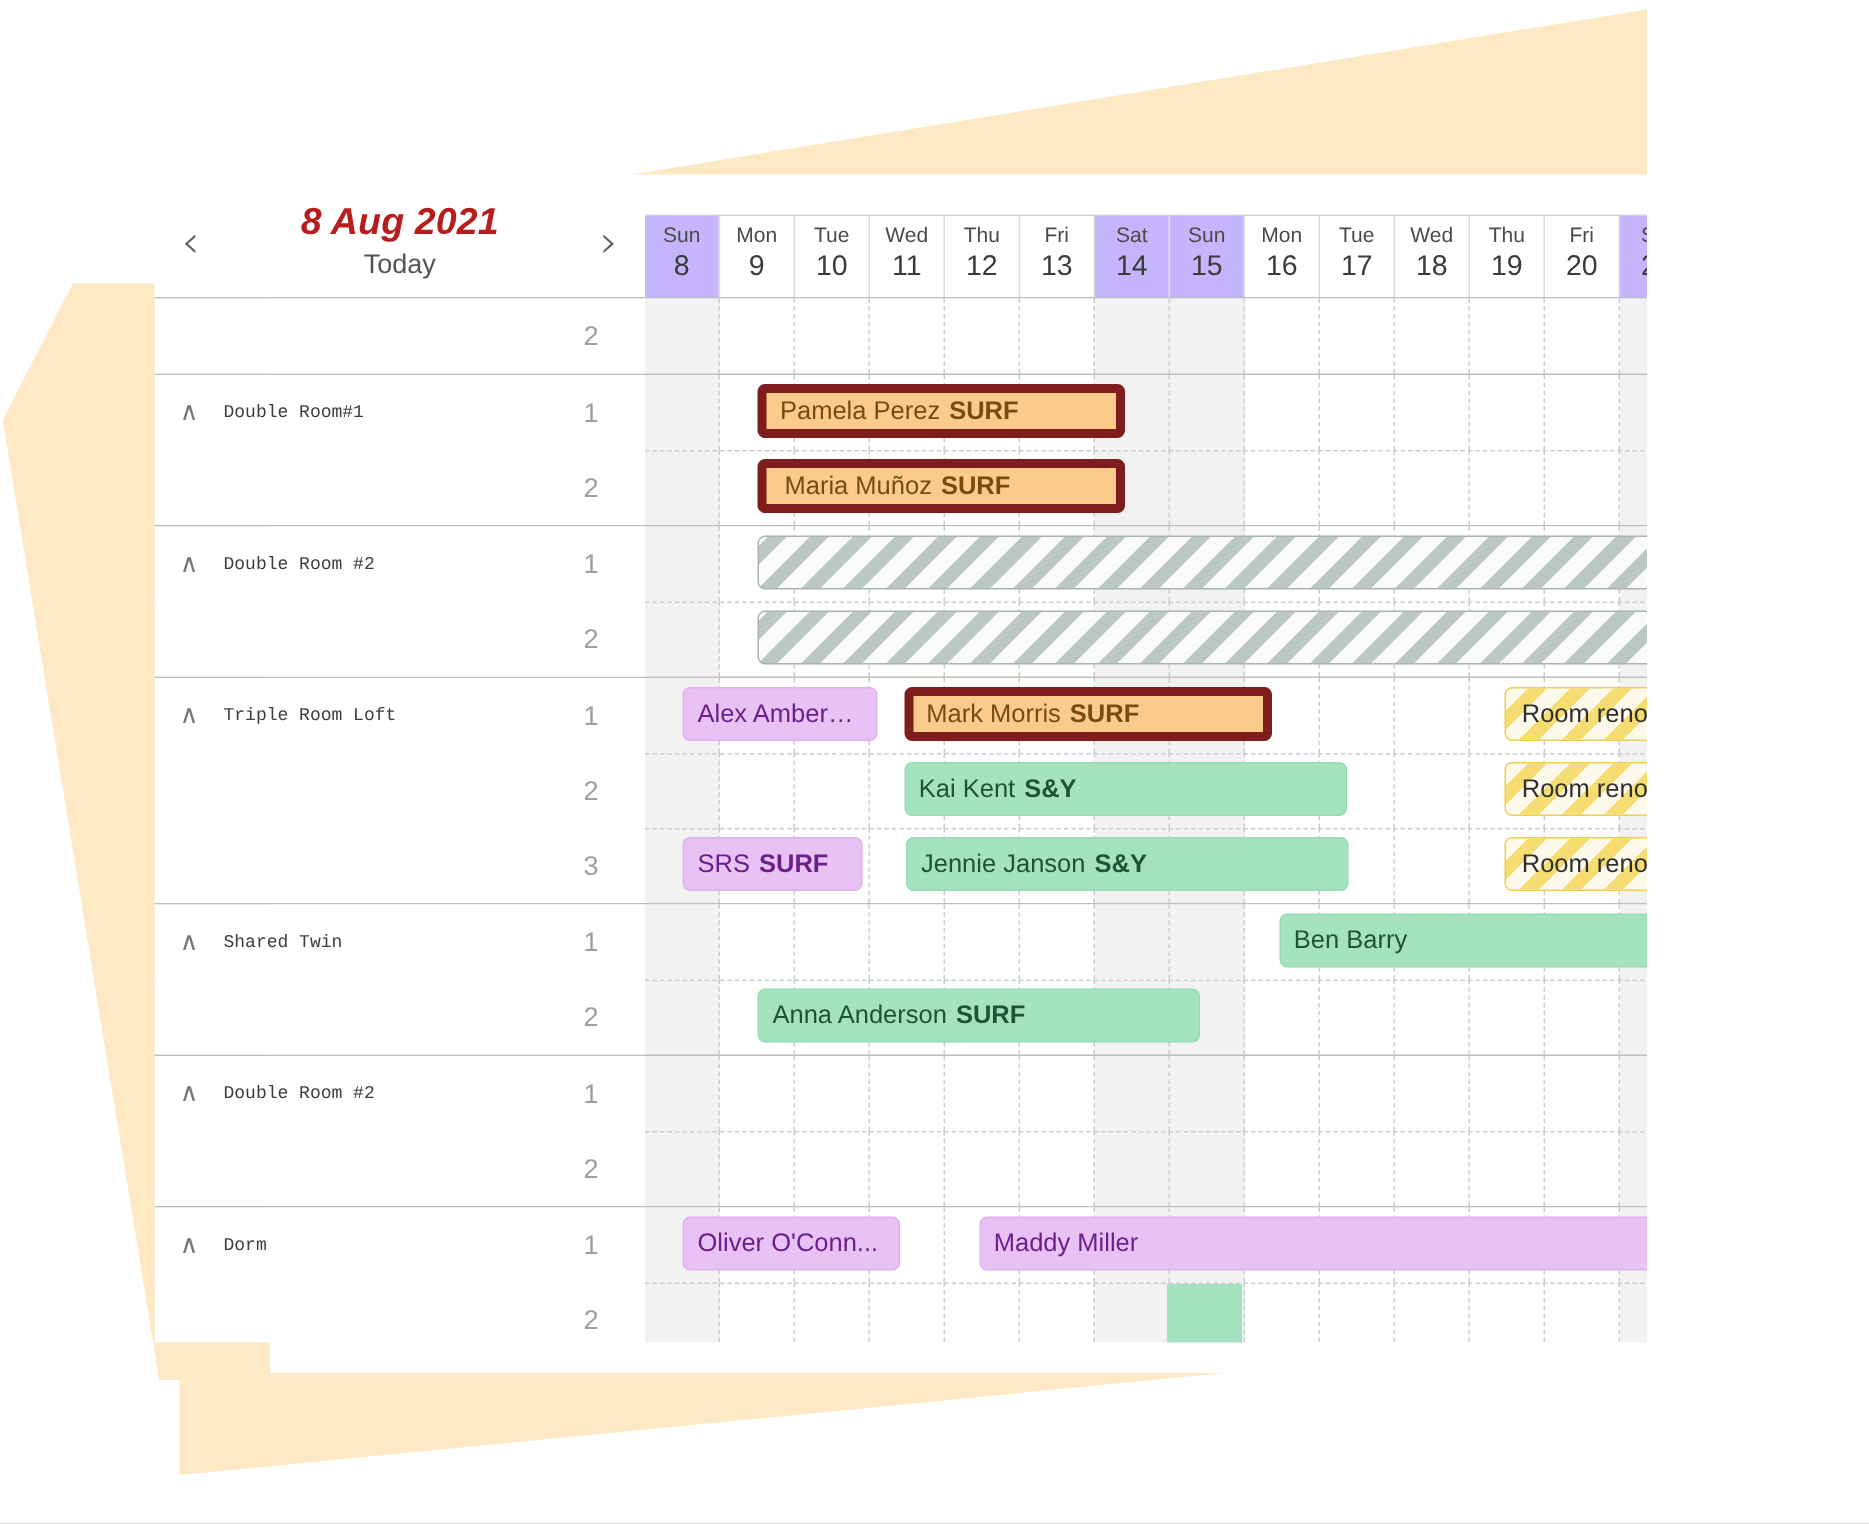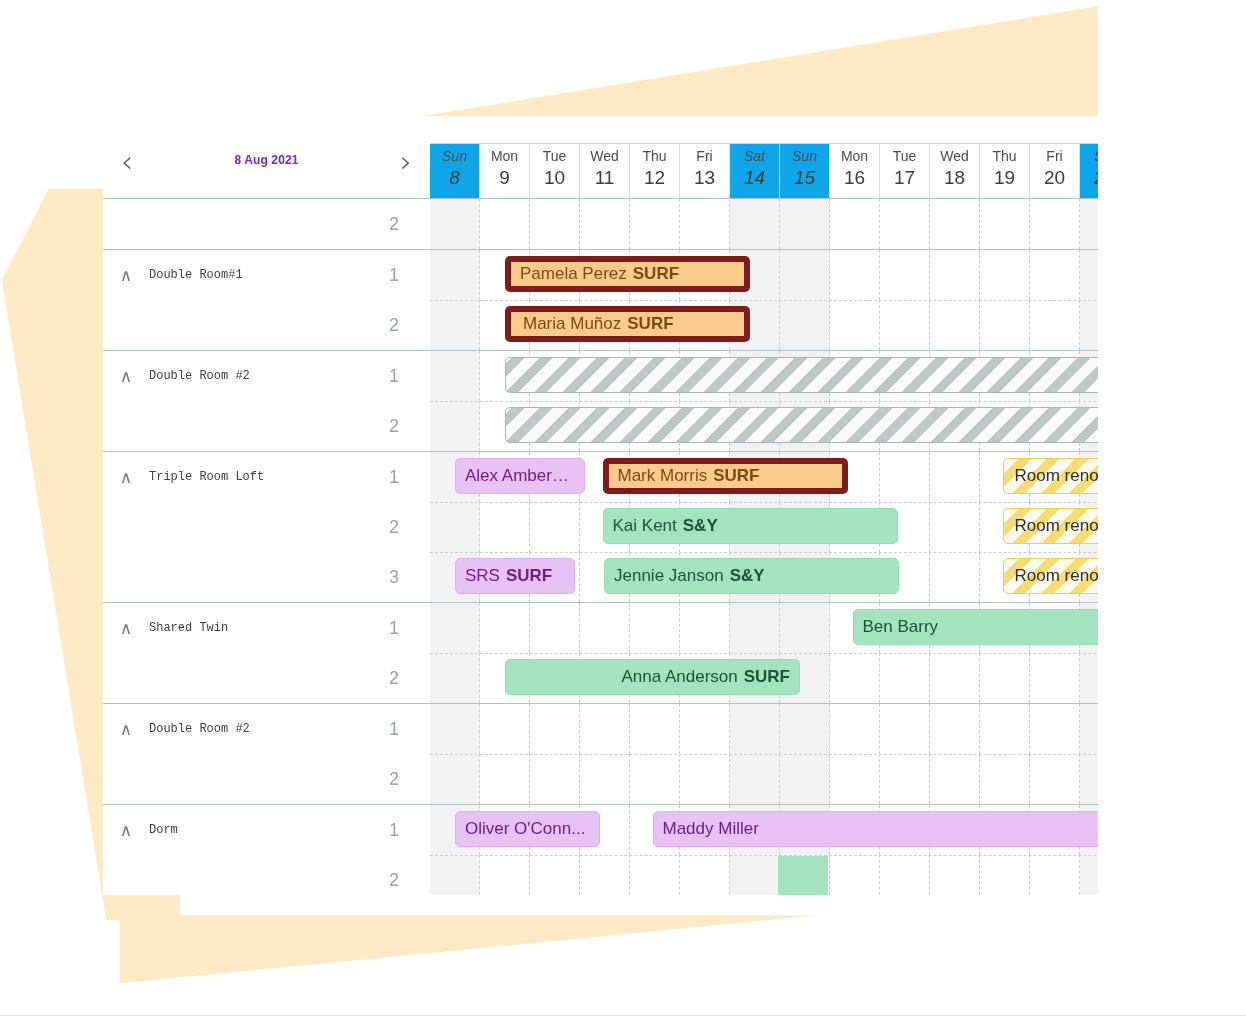--- a/index.html
+++ b/index.html
@@ -102,24 +102,25 @@
     font-weight: 300;
     font-family: "DejaVu Sans", sans-serif;
   }
   #date-stack {
     flex: 1;
     text-align: center;
     line-height: 1.22;
     margin-top: -2px;
   }
   #date-title {
-    font-size: 12px;
+    font-size: 25px;
     font-weight: bold;
-    color: #6d28d9;
+    color: #b91c1c;
     letter-spacing: 0.1px;
+    font-style: italic;
   }
   #date-today {
     font-size: 18px;
     color: #555555;
     margin-top: 2px;
   }
 
   
   #day-header {
     position: absolute;
@@ -133,21 +134,21 @@
   }
   .day-cell {
     width: 50px;
     flex: 0 0 50px;
     box-sizing: border-box;
     border-right: 1px solid #dcdfe1;
     text-align: center;
     padding-top: 3px;
     background: #ffffff;
   }
-  .day-cell.weekend { background: #0ea5e9; font-style: italic; }
+  .day-cell.weekend { background: #c4b5fd; }
   .day-dow {
     font-size: 14px;
     color: #4a4a4a;
     line-height: 18px;
   }
   .day-num {
     font-size: 19px;
     color: #3b3b3b;
     line-height: 24px;
     margin-top: 1px;
@@ -363,20 +364,21 @@
   <div id="deco-right"></div>
 
   <div id="calendar">
 
     <div id="cal-header">
 
       <div id="nav-block">
         <div class="nav-arrow">‹</div>
         <div id="date-stack">
           <div id="date-title">8 Aug 2021</div>
+          <div id="date-today">Today</div>
         </div>
         <div class="nav-arrow">›</div>
       </div>
 
       <div id="day-header">
           <div class="day-cell weekend">
             <div class="day-dow">Sun</div>
             <div class="day-num">8</div>
           </div>
           <div class="day-cell">
@@ -753,21 +755,21 @@
                 <div class="cell weekend"></div>
                 <div class="cell"></div>
                 <div class="cell"></div>
                 <div class="cell"></div>
                 <div class="cell"></div>
                 <div class="cell"></div>
                 <div class="cell weekend"></div>
                 <div class="cell weekend"></div>
                 <div class="cell"></div>
               </div>
-              <div class="bar green" style="left: 75px; width: 295px; justify-content: flex-end;">
+              <div class="bar green" style="left: 75px; width: 295px;">
                 <span class="who">Anna Anderson</span>
                 <span class="tag">SURF</span>
               </div>
             </div>
             <div class="row-sep"></div>
             <div class="label-zone">
               <div class="chev"></div>
               <div class="room-name"></div>
               <div class="unit-num">2</div>
             </div>

